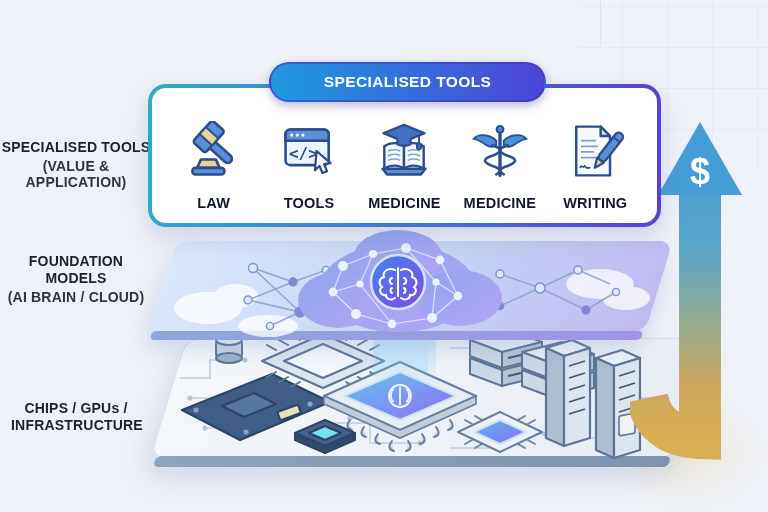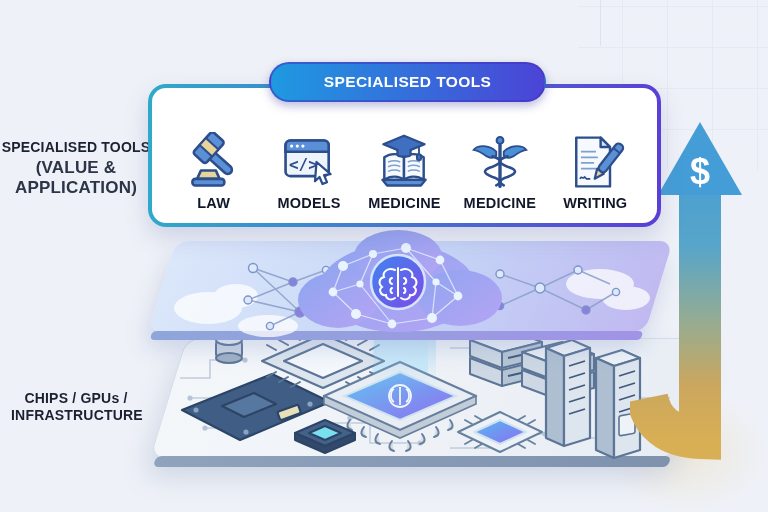--- a/index.html
+++ b/index.html
@@ -14,38 +14,38 @@
     background:
       repeating-linear-gradient(90deg,transparent 0 44px,#dde3f0 44px 45px),
       repeating-linear-gradient(0deg,transparent 0 40px,#dde3f0 40px 41px);
   }
   .bg-line-v{position:absolute;left:600px;top:0;width:1px;height:46px;background:#dce2ef;}
   .bg-glow{position:absolute;right:0;bottom:0;width:160px;height:120px;
     background:radial-gradient(closest-side,rgba(235,215,170,.35),transparent);}
   
   .side-label{position:absolute;left:0;width:152px;text-align:center;z-index:6;color:var(--label-ink,#1b2130);}
   .side-label .t{font-size:14px;font-weight:bold;line-height:1.22;letter-spacing:.2px;}
-  .side-label .s{font-size:17px;font-weight:600;color:#2c3547;margin-top:2px;letter-spacing:.2px;}
+  .side-label .s{font-size:14px;font-weight:600;color:#2c3547;margin-top:2px;letter-spacing:.2px;}
   .lbl-tools{top:139px;}
   .lbl-models{top:253px;}
   .lbl-models .t{width:112px;margin:0 auto;}
   .lbl-infra{top:390px;}
-  .lbl-infra .t{width:130px;margin:0 auto;}
+  .lbl-infra .t{width:130px;margin:10px auto;}
   
   .card-frame{
     position:absolute;left:148px;top:84px;width:513px;height:143px;z-index:10;
     border-radius:18px;padding:4px;box-sizing:border-box;
     background:linear-gradient(90deg,var(--card-border-start,#2fa9c9),var(--card-border-end,#5a3fd6));
     box-shadow:0 10px 22px rgba(110,120,180,.25);
   }
   .card-inner{width:100%;height:100%;background:#fff;border-radius:14px;
     display:flex;align-items:flex-end;justify-content:space-around;padding:0 14px 12px;box-sizing:border-box;}
   .tool{display:flex;flex-direction:column;align-items:center;width:92px;}
   .tool svg{width:60px;height:60px;display:block;}
-  .tool .tl{margin-top:3px;font-size:14.5px;font-weight:bold;color:#12182a;letter-spacing:.2px;}
+  .tool .tl{margin-top:14px;font-size:14.5px;font-weight:bold;color:#12182a;letter-spacing:.2px;}
   .badge{
     position:absolute;left:269px;top:62px;width:277px;height:40px;z-index:12;
     border-radius:21px;display:flex;align-items:center;justify-content:center;
     background:linear-gradient(90deg,var(--badge-gradient-start,#1e9ae0),var(--badge-gradient-end,#4b44d6));
     border:2px solid rgba(70,50,190,.55);box-sizing:border-box;
     color:#fff;font-size:15.5px;font-weight:bold;letter-spacing:.4px;
     box-shadow:0 4px 10px rgba(60,60,160,.35);
   }
   
   .panel{
@@ -82,20 +82,24 @@
 
 <div class="stage">
 
   <div class="bg-grid"></div>
   <div class="bg-line-v"></div>
   <div class="bg-glow"></div>
 
   <div class="side-label lbl-tools">
     <div class="t">SPECIALISED TOOLS</div>
     <div class="s">(VALUE &amp; APPLICATION)</div>
+  </div>
+  <div class="side-label lbl-models">
+    <div class="t">FOUNDATION MODELS</div>
+    <div class="s">(AI BRAIN / CLOUD)</div>
   </div>
   <div class="side-label lbl-infra">
     <div class="t">CHIPS / GPUs / INFRASTRUCTURE</div>
   </div>
 
   <div class="platform"></div>
   <svg class="platform-art" viewBox="0 0 548 142">
     <defs>
       <linearGradient id="cpuGrad" x1="0" y1="0" x2="1" y2="1">
         <stop offset="0" stop-color="#62c6ee"></stop>
@@ -329,21 +333,21 @@
           <g stroke="#2c4e8c" stroke-width="2.8">
             <rect x="7" y="9" width="46" height="38" rx="5" fill="#eef4fb"></rect>
             <path d="M7 21 v-7 a5 5 0 0 1 5 -5 h36 a5 5 0 0 1 5 5 v7 z" fill="#5b8fd6"></path>
           </g>
           <circle cx="13.5" cy="15" r="1.7" fill="#fff"></circle>
             <circle cx="19.5" cy="15" r="1.7" fill="#fff"></circle>
             <circle cx="25.5" cy="15" r="1.7" fill="#fff"></circle>
           <text x="26" y="40" font-size="17" font-weight="bold" fill="#2c4e8c" text-anchor="middle" font-family="DejaVu Sans Mono, monospace">&lt;/&gt;</text>
           <path d="M40 32 l15 13 -7 1 3.2 7.5 -4.8 2 -3.2 -7.5 -4.8 4.5 z" fill="#fff" stroke="#2c4e8c" stroke-width="2.4" stroke-linejoin="round"></path>
         </svg>
-        <div class="tl">MODELS</div>
+        <div class="tl">TOOLS</div>
       </div>
 
       <div class="tool">
         <svg viewBox="0 0 64 64">
           <g stroke="#2c4e8c" stroke-width="2.6" stroke-linejoin="round">
             <path d="M9 51 h46 l-5 6 h-36 z" fill="#5b8fd6"></path>
             <path d="M11 27 c7 -5 16 -4 21 0 v24 c-5 -4 -14 -5 -21 0 z" fill="#f6f9fd"></path>
             <path d="M53 27 c-7 -5 -16 -4 -21 0 v24 c5 -4 14 -5 21 0 z" fill="#f6f9fd"></path>
           </g>
           <g stroke="#7fa2cc" stroke-width="1.6" fill="none">

